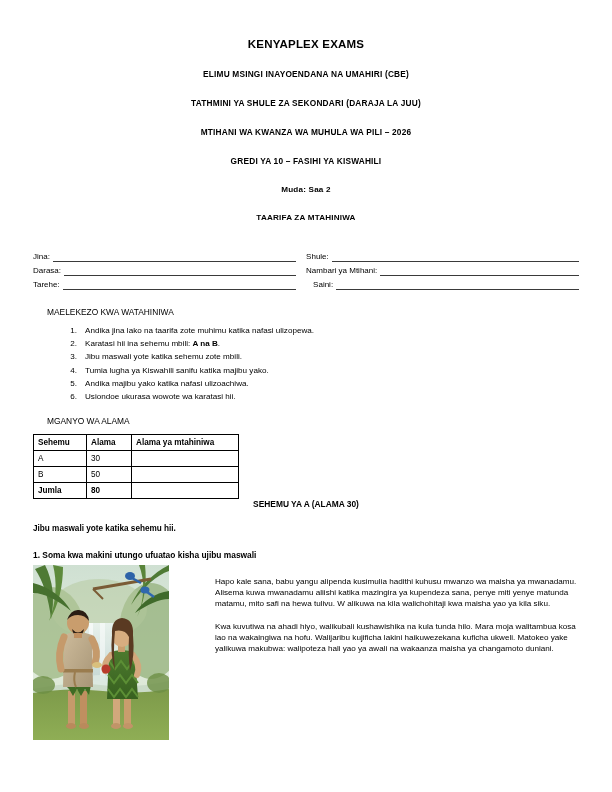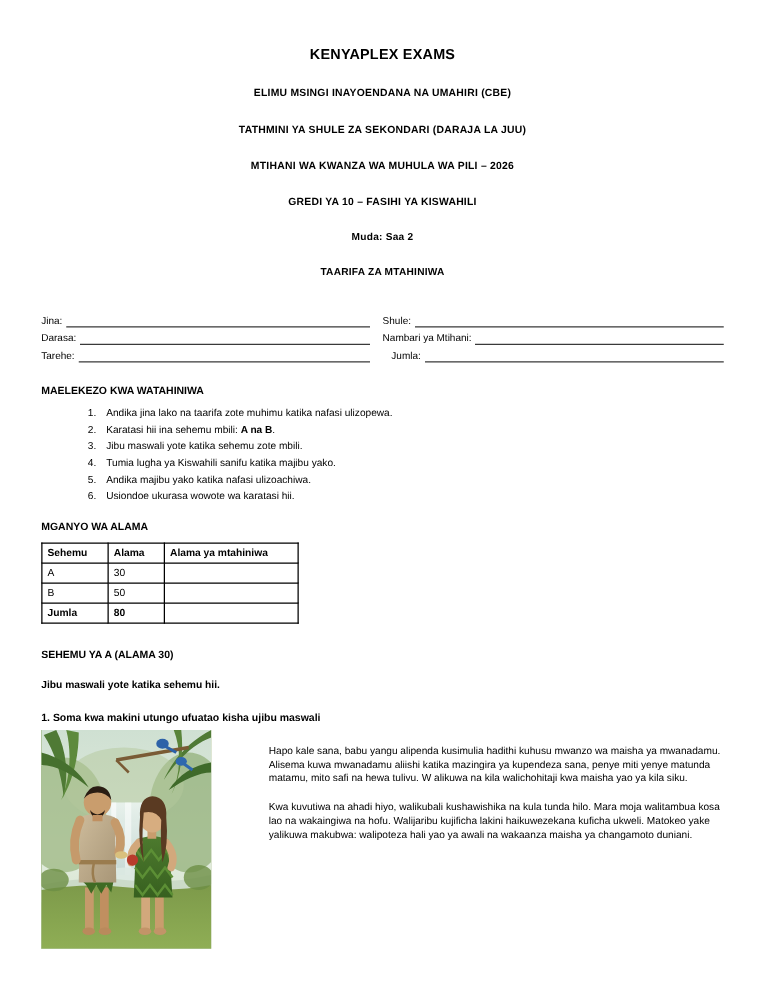--- a/index.html
+++ b/index.html
@@ -66,22 +66,23 @@
   .field-label.indent { padding-left: 7px; }
   .field-rule {
     flex: 1 1 auto;
     border-bottom: 1px solid #3a3a3a;
     height: 10px;
   }
 
   
   .sec-head {
     font-size: 8.4px;
-    font-weight: bold;
+    font-weight: normal;
     margin-top: 17px;
+    margin-left: 14px;
   }
   .sec-head.tight { margin-top: 14px; }
 
   
   ol.instructions {
     margin: 9px 0 0 0;
     padding: 0 0 0 28px;
     font-size: 8.1px;
     list-style: none;
     counter-reset: instr;
@@ -120,21 +121,21 @@
   table.marks thead th { font-weight: bold; }
   table.marks tbody tr.total td { font-weight: bold; }
   .col-sehemu { width: 44px; }
   .col-alama  { width: 36px; }
   .col-cand   { width: 98px; }
 
   
   .sec-a-title {
     font-size: 8.4px;
     font-weight: bold;
-    margin-top: 19px;
+    text-align: center;
   }
   .sec-a-sub {
     font-size: 8.2px;
     font-weight: bold;
     margin-top: 15px;
   }
   .q-title {
     font-size: 8.4px;
     font-weight: bold;
     margin-top: 17px;
@@ -201,21 +202,21 @@
     <div class="info-col right">
       <div class="field">
         <span class="field-label">Shule:</span>
         <span class="field-rule"></span>
       </div>
       <div class="field">
         <span class="field-label">Nambari ya Mtihani:</span>
         <span class="field-rule"></span>
       </div>
       <div class="field">
-        <span class="field-label indent">Jumla:</span>
+        <span class="field-label indent">Saini:</span>
         <span class="field-rule"></span>
       </div>
     </div>
   </div>
 
   <div class="sec-head">MAELEKEZO KWA WATAHINIWA</div>
   <ol class="instructions">
     <li><span>Andika jina lako na taarifa zote muhimu katika nafasi ulizopewa.</span></li>
     <li><span>Karatasi hii ina sehemu mbili: </span><span class="bold-inline">A na B</span><span>.</span></li>
     <li><span>Jibu maswali yote katika sehemu zote mbili.</span></li>

